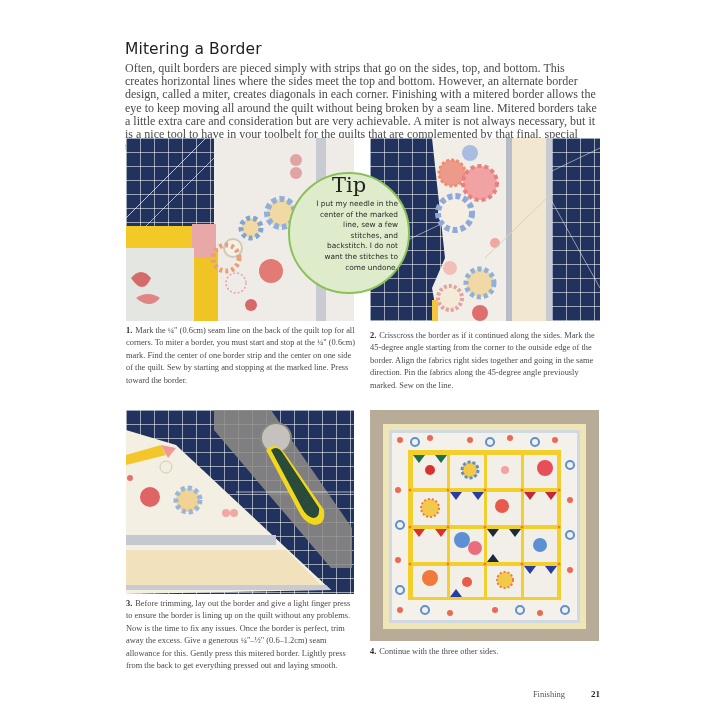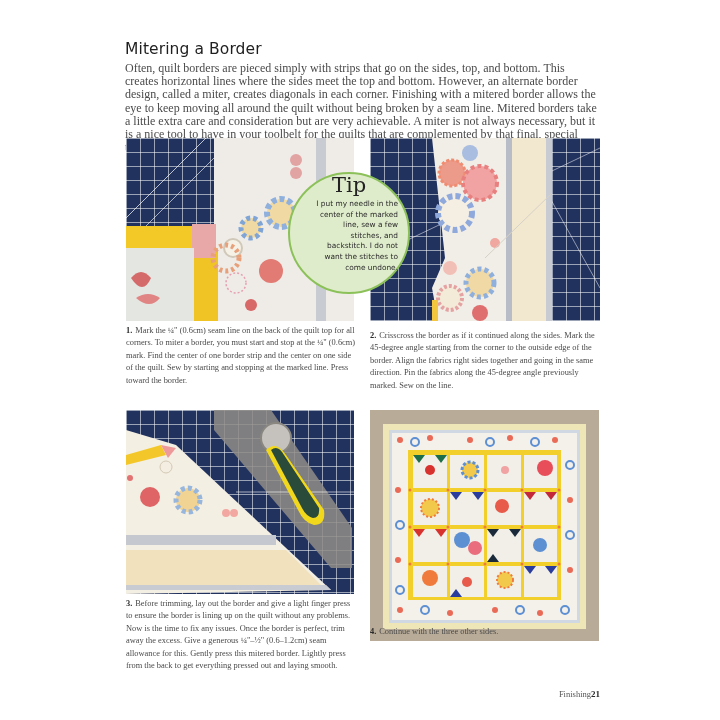--- a/index.html
+++ b/index.html
@@ -24,27 +24,27 @@
   #photo3 { left: 126px; top: 410px; width: 228px; height: 184px; background: #27346a; }
   #photo4 { left: 370px; top: 410px; width: 229px; height: 231px; background: #b5a894; }
 
   .caption {
     position: absolute; font-size: 8.4px; line-height: 12.4px; color: #4a4a4a;
   }
   .caption .num { font-weight: bold; color: #2a2a2a; margin-right: 3px; }
   #cap1 { left: 126px; top: 325px; width: 232px; }
   #cap2 { left: 370px; top: 330px; width: 232px; }
   #cap3 { left: 114px; top: 598px; width: 232px; margin-left: 12px; }
-  #cap4 { left: 370px; top: 626px; width: 232px; }
+  #cap4 { left: 370px; top: 646px; width: 232px; }
 
   .footer {
     position: absolute; right: 120px; top: 689px;
     font-size: 8.5px; color: #555;
   }
-  .footer .pnum { font-weight: bold; color: #2a2a2a; margin-left: 0; font-size: 9px; }
+  .footer .pnum { font-weight: bold; color: #2a2a2a; margin-left: 26px; font-size: 9px; }
 
   .tip {
     position: absolute; left: 288px; top: 172px; width: 122px; height: 122px;
     border-radius: 50%; background: #dfeccb; border: 2px solid #8cc15a;
     text-align: center; color: #2a2a2a; z-index: 5;
   }
   .tip-title {
     font-family: "DejaVu Serif", "Liberation Serif", serif;
     font-size: 21px; margin-top: 0; line-height: 22px; color: #222;
   }

